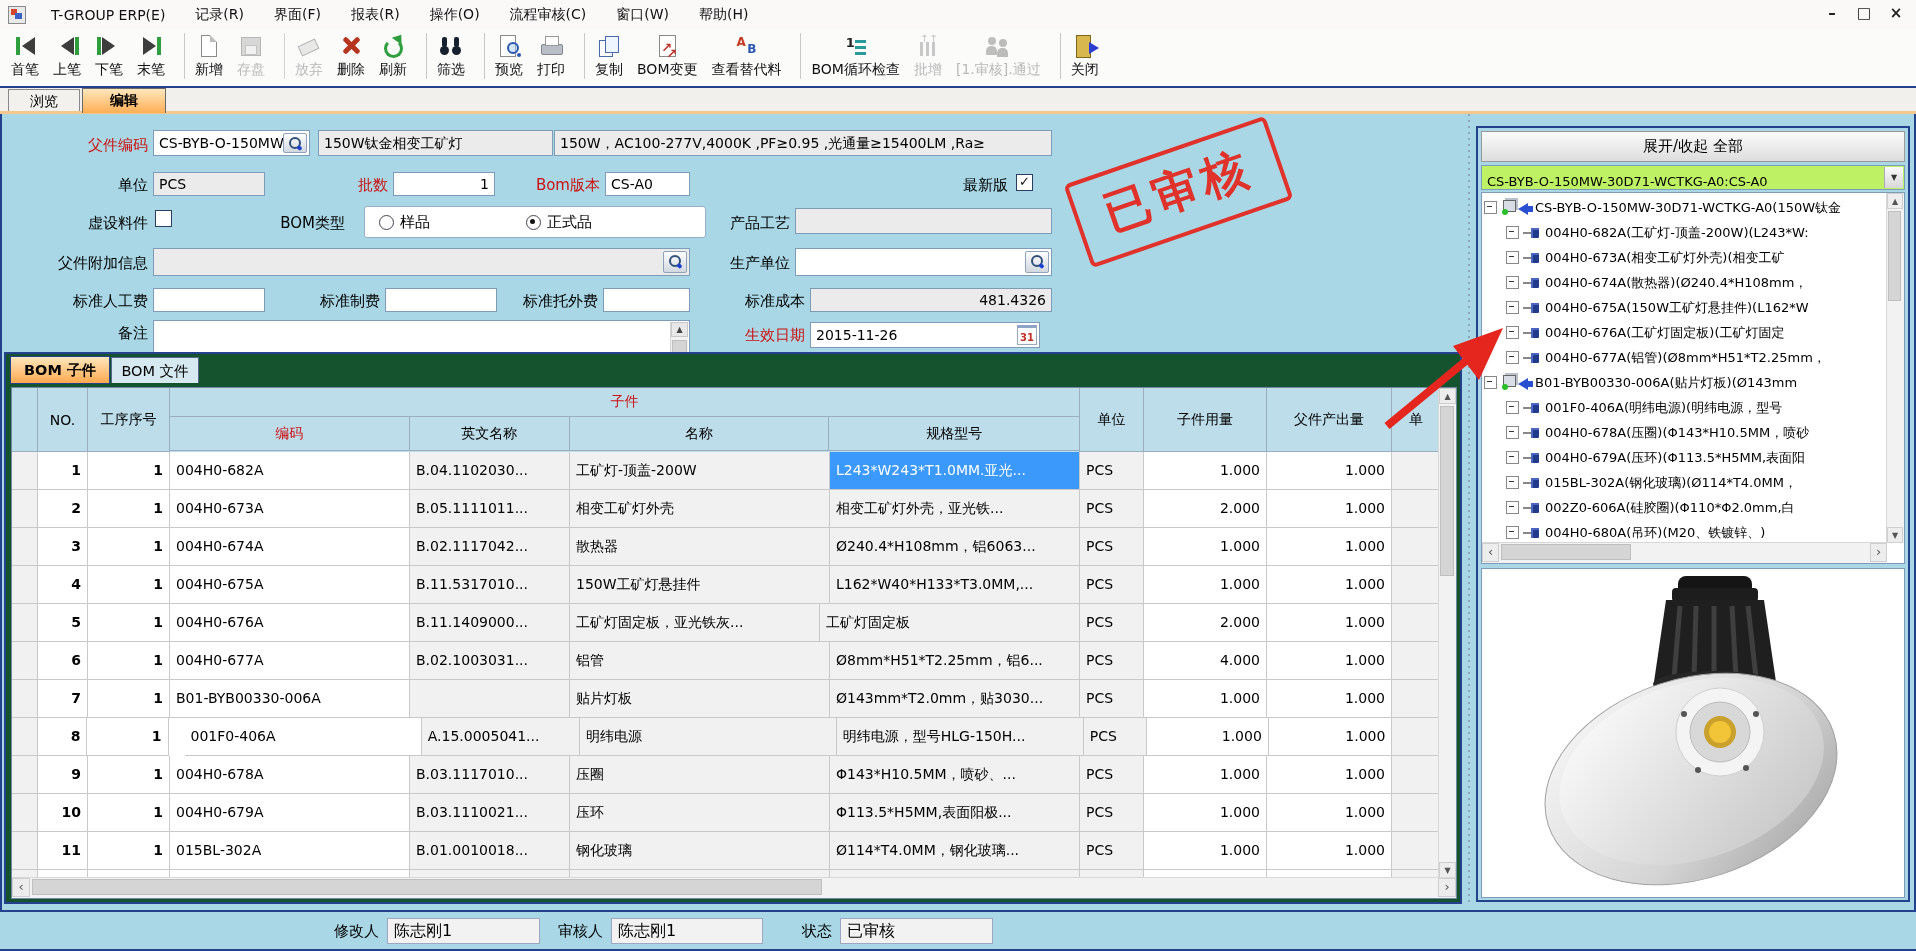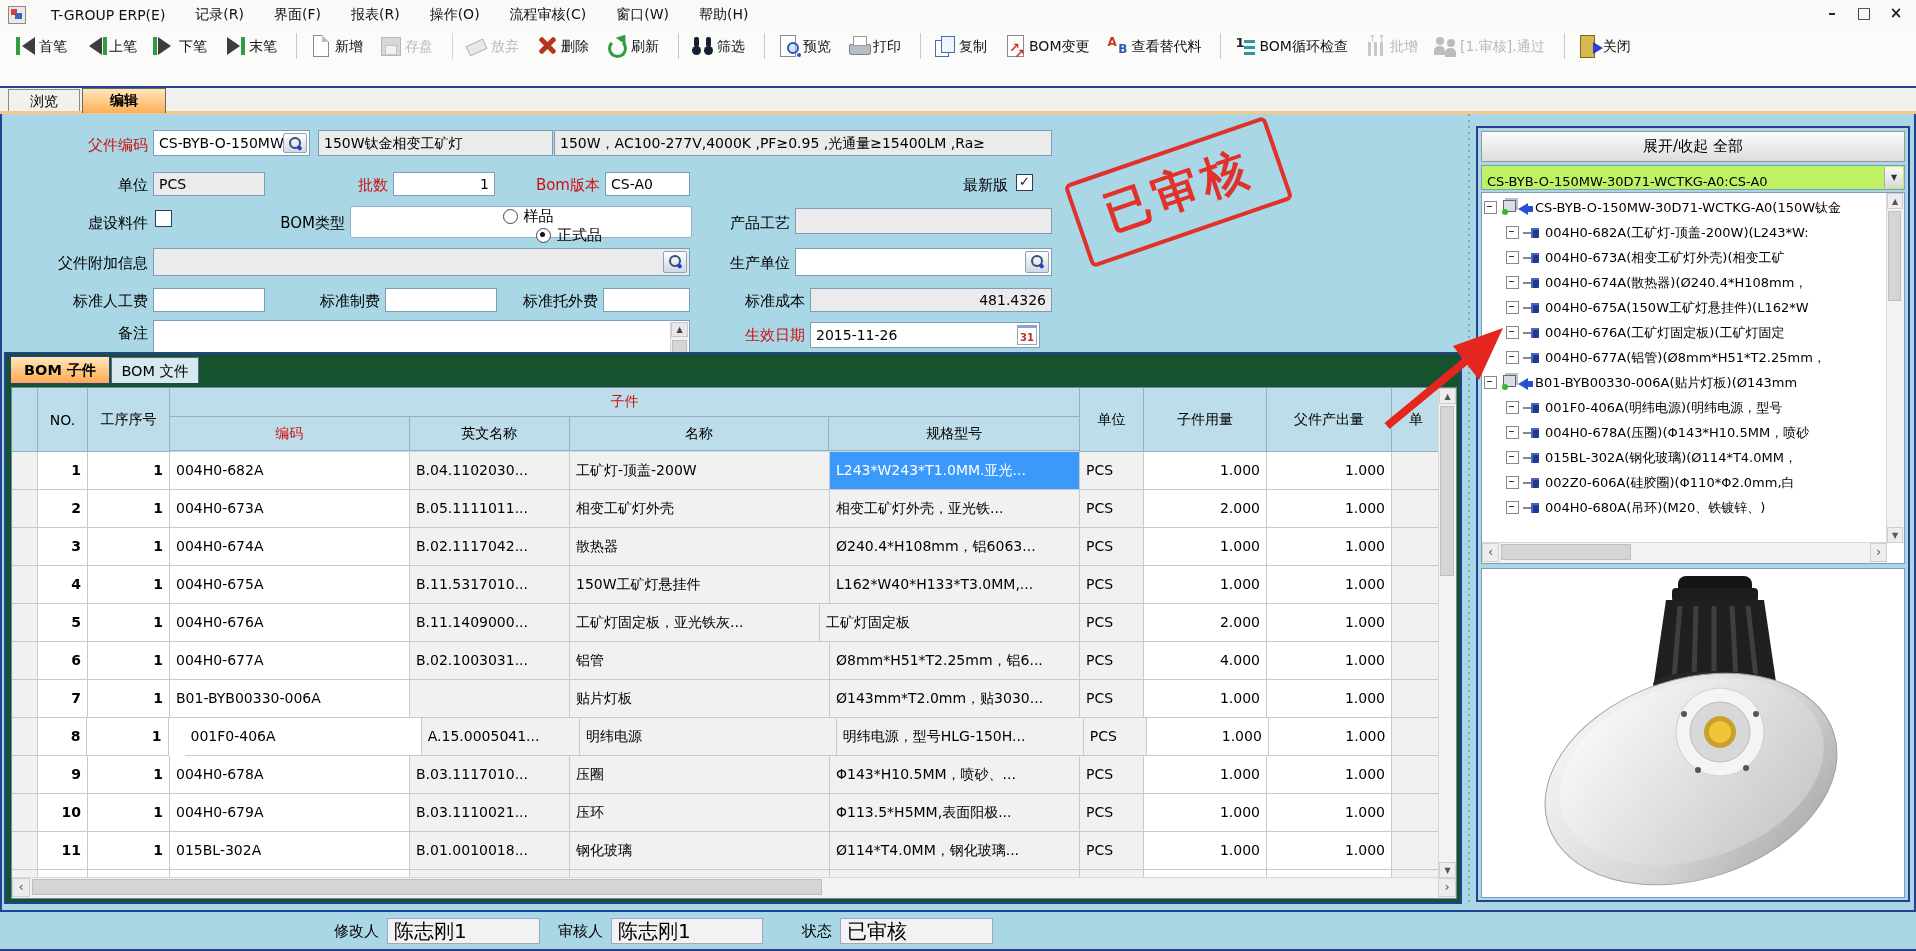--- a/index.html
+++ b/index.html
@@ -11,21 +11,21 @@
   .appicon{width:16px;height:16px;margin:0 10px 0 8px;background:#e9e9e9;border:1px solid #8a8a8a;position:relative;}
   .appicon::before{content:"";position:absolute;left:2px;top:2px;width:6px;height:6px;background:#D4452A;}
   .appicon::after{content:"";position:absolute;left:6px;top:6px;width:7px;height:6px;background:#3B62C8;}
   .menubar-items{display:flex;height:100%;align-items:center;}
   .menuitem{padding:0 15px;font-size:14px;color:#111;white-space:nowrap;cursor:default;}
   .winctrl{position:absolute;right:6px;top:2px;display:flex;gap:4px;}
   .winctrl span{width:28px;height:24px;text-align:center;line-height:22px;font-size:15px;color:#222;font-weight:700;}
 
   
   .toolbar{position:absolute;left:0;top:30px;width:1916px;height:56px;background:#FBFBFA;display:flex;align-items:flex-start;padding:3px 0 0 4px;box-sizing:border-box;}
-  .tbtn{display:flex;align-items:center;padding:0 7px;font-size:14px;line-height:1.45;color:#111;white-space:nowrap;cursor:default;}
+  .tbtn{display:flex;flex-direction:column;align-items:center;padding:0 7px;font-size:14px;line-height:1.45;color:#111;white-space:nowrap;cursor:default;}
   .tbtn.sep{border-left:1px solid #C8C8C8;margin-left:12px;padding-left:10px;}
   .tbtn.disabled{color:#A3A3A3;filter:grayscale(1);opacity:.75;}
   .tbico{width:28px;height:26px;position:relative;display:block;}
   .tbtn[data-icon="first"] .tbico::before,.tbtn[data-icon="prev"] .tbico::before{content:"";position:absolute;top:4px;border-right:13px solid #3d3d3d;border-top:9px solid transparent;border-bottom:9px solid transparent;}
   .tbtn[data-icon="first"] .tbico::before{left:11px;}
   .tbtn[data-icon="first"] .tbico::after{content:"";position:absolute;left:5px;top:4px;width:4px;height:18px;background:#2F9E3F;}
   .tbtn[data-icon="prev"] .tbico::before{left:8px;}
   .tbtn[data-icon="prev"] .tbico::after{content:"";position:absolute;left:22px;top:4px;width:4px;height:18px;background:#2F9E3F;}
   .tbtn[data-icon="next"] .tbico::before,.tbtn[data-icon="last"] .tbico::before{content:"";position:absolute;top:4px;border-left:13px solid #3d3d3d;border-top:9px solid transparent;border-bottom:9px solid transparent;}
   .tbtn[data-icon="next"] .tbico::before{left:7px;}
@@ -140,21 +140,21 @@
   .treeitem[data-kind="part"] .nodeico{width:22px;}
   .treeitem[data-kind="part"] .nodeico::before{content:"";position:absolute;left:0;top:8px;width:8px;height:2px;background:#888;}
   .treeitem[data-kind="part"] .nodeico::after{content:"";position:absolute;left:8px;top:4px;width:8px;height:10px;background:#223A8C;border-radius:1px;box-shadow:inset 2px 2px 0 #4A66C0;}
   .tree-vscroll{position:absolute;right:0;top:0;bottom:20px;width:17px;background:#F2F2F2;border-left:1px solid #D8D8D8;}
   .tree-hscroll{position:absolute;left:0;right:17px;bottom:0;height:20px;background:#F2F2F2;border-top:1px solid #D8D8D8;}
   .imagebox{position:absolute;left:3px;top:440px;width:424px;height:330px;background:#fff;border:1px solid #7E9CB8;box-sizing:border-box;display:flex;align-items:center;justify-content:center;}
 
   
   .footerbar{position:absolute;left:0;top:912px;width:1916px;height:39px;background:#A9D7E5;border-bottom:2px solid #24418E;box-sizing:border-box;}
   .flab{position:absolute;top:922px;font-size:15px;color:#000;text-align:right;white-space:nowrap;}
-  .ffield{position:absolute;top:918px;height:26px;background:#F2F2F2;border:1px solid #9FA6C0;box-sizing:border-box;font-size:20px;line-height:24px;padding:0 6px;}
+  .ffield{position:absolute;top:918px;height:26px;background:#F2F2F2;border:1px solid #9FA6C0;box-sizing:border-box;font-size:16px;line-height:24px;padding:0 6px;}
 </style>
 </head>
 <body>
 
 <div class="screen">
 
   <div class="menubar">
     <span class="appicon"></span>
     <div class="menubar-items">
 
@@ -291,21 +291,21 @@
   <span class="flabel req" style="left:300px;top:176px;width:88px;">批数</span>
   <div class="field num" style="left:393px;top:172px;width:102px;height:24px;line-height:22px;">1</div>
   <span class="flabel req" style="left:505px;top:176px;width:95px;">Bom版本</span>
   <div class="field" style="left:605px;top:172px;width:85px;height:24px;line-height:22px;">CS-A0</div>
   <span class="flabel" style="left:938px;top:176px;width:70px;">最新版</span>
   <span class="cb" style="left:1016px;top:174px;"><i style="font-style:normal;">✓</i></span>
 
   <span class="flabel" style="left:38px;top:214px;width:110px;">虚设料件</span>
   <span class="cb" style="left:155px;top:210px;"></span>
   <span class="flabel" style="left:255px;top:214px;width:90px;">BOM类型</span>
-  <div class="radiobox" style="left:350px;top:206px;width:340px;height:30px;flex-direction:column;">
+  <div class="radiobox" style="left:364px;top:206px;width:340px;height:30px;">
     <span style="margin-left:14px;display:flex;align-items:center;">
       <span class="rd"></span>
       <span>样品</span>
     </span>
     <span style="margin-left:96px;display:flex;align-items:center;">
       <span class="rd sel"></span>
       <span>正式品</span>
     </span>
   </div>
   <span class="flabel" style="left:700px;top:214px;width:90px;">产品工艺</span>
@@ -633,20 +633,25 @@
             <span class="nodeico"><span class="arrowg"></span></span>
             <span>001F0-406A(明纬电源)(明纬电源，型号</span>
           </div>
 
           <div class="treeitem" data-kind="part">
             <span class="expander"></span>
             <span class="nodeico"><span class="arrowg"></span></span>
             <span>004H0-678A(压圈)(Φ143*H10.5MM，喷砂</span>
           </div>
 
+          <div class="treeitem" data-kind="part">
+            <span class="expander"></span>
+            <span class="nodeico"><span class="arrowg"></span></span>
+            <span>004H0-679A(压环)(Φ113.5*H5MM,表面阳</span>
+          </div>
 
           <div class="treeitem" data-kind="part">
             <span class="expander"></span>
             <span class="nodeico"><span class="arrowg"></span></span>
             <span>015BL-302A(钢化玻璃)(Ø114*T4.0MM，</span>
           </div>
 
           <div class="treeitem" data-kind="part">
             <span class="expander"></span>
             <span class="nodeico"><span class="arrowg"></span></span>

